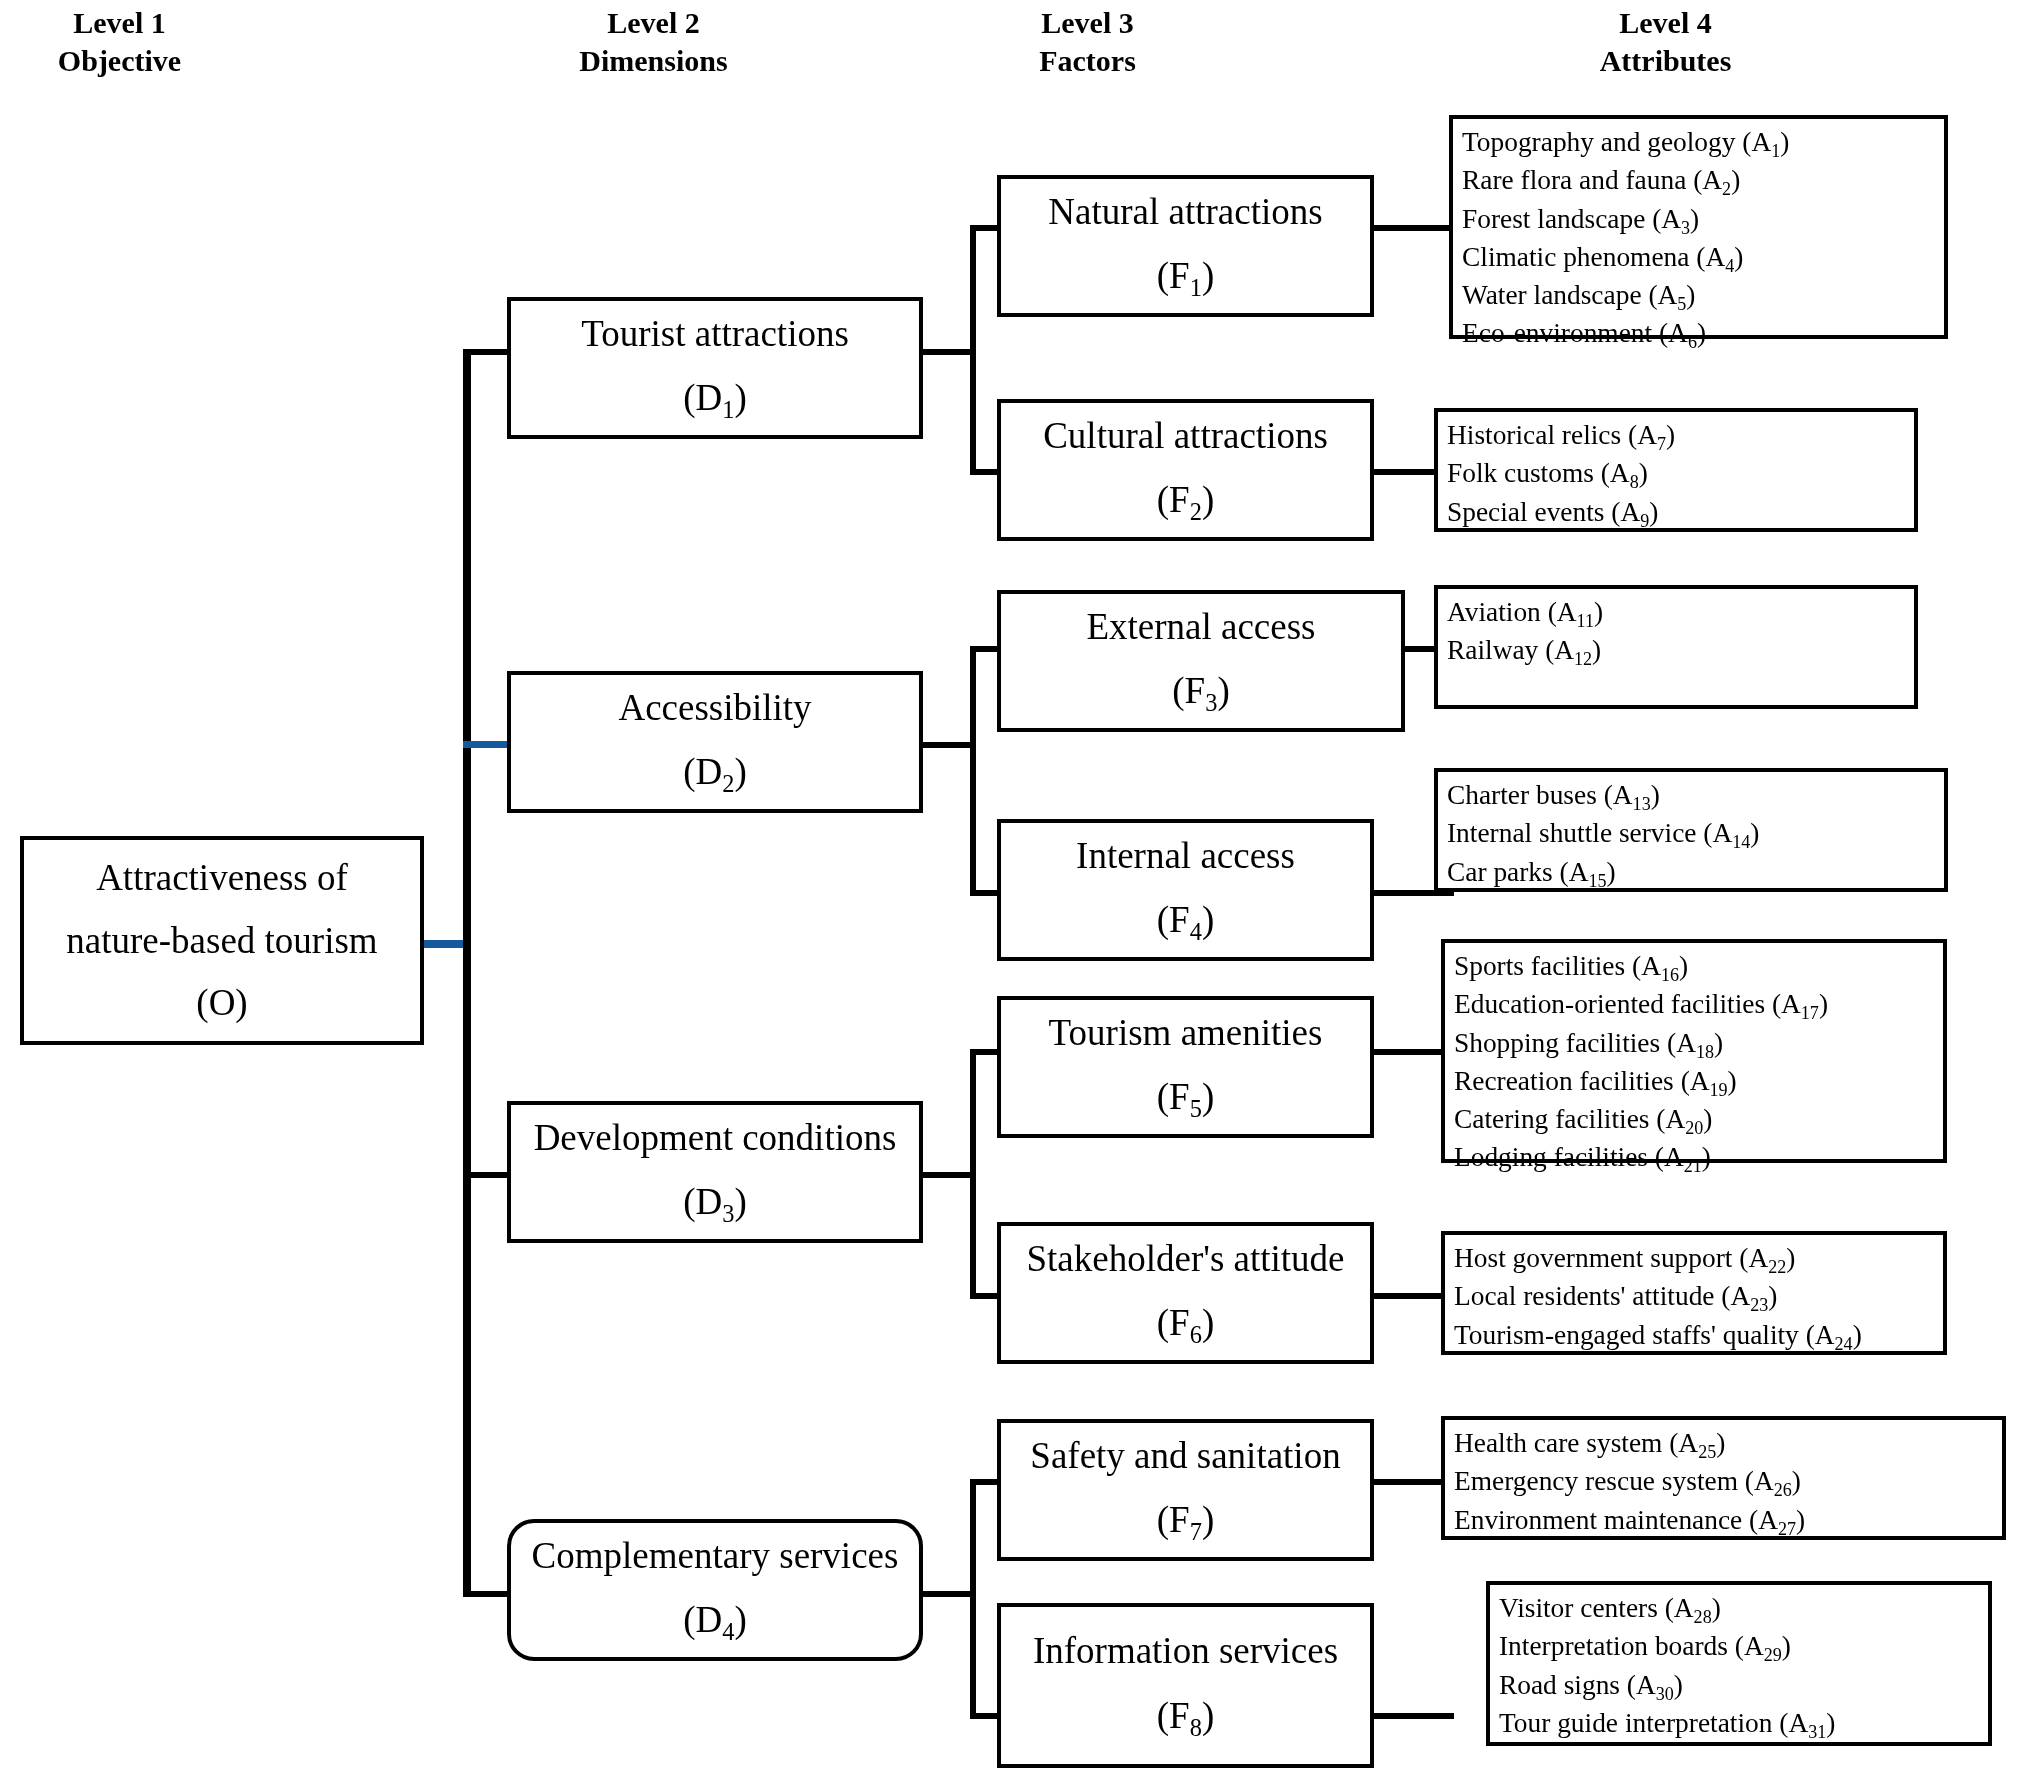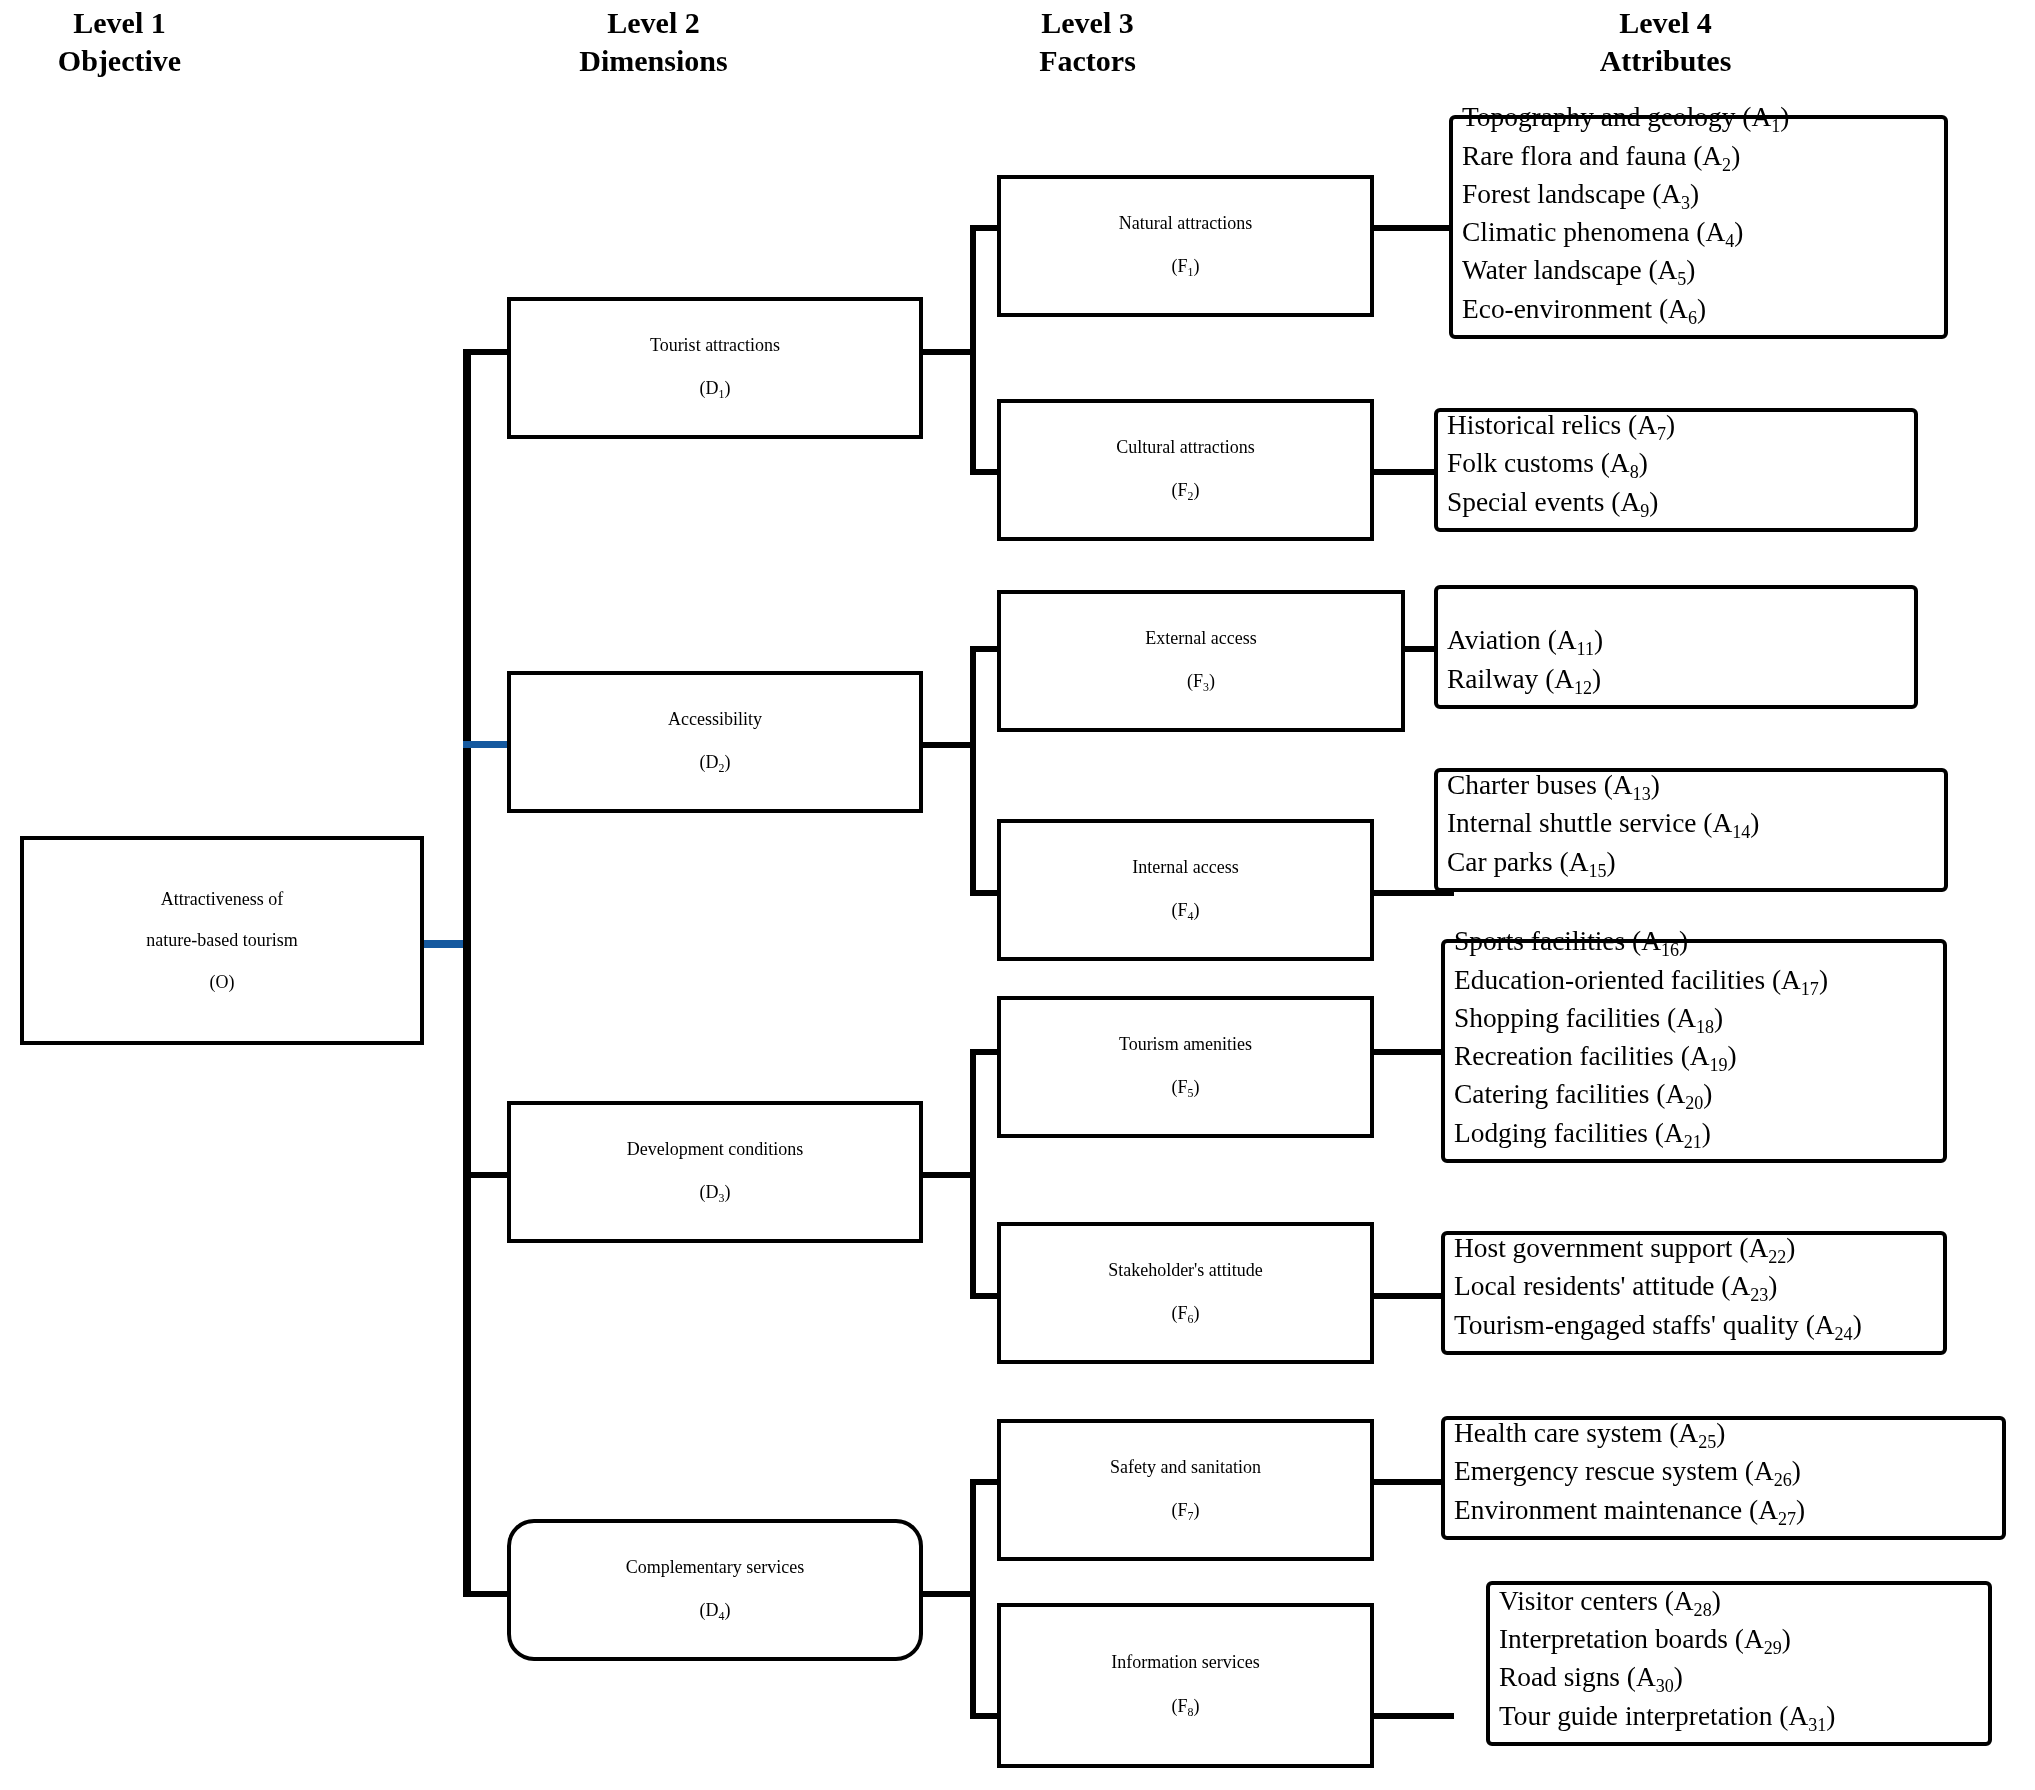--- a/index.html
+++ b/index.html
@@ -3,23 +3,23 @@
 <meta charset="utf-8">
 <style>
   html,body{margin:0;padding:0;background:#ffffff;}
   body{font-family:"Liberation Serif","DejaVu Serif",serif;}
   #stage{position:relative;width:2035px;height:1790px;background:#fff;overflow:hidden;}
 
   .hdr{position:absolute;text-align:center;font-weight:bold;font-size:30px;line-height:1.28;color:#000;}
 
   .box{position:absolute;box-sizing:border-box;border:4.5px solid #000;background:#fff;}
   .box.lvl2,.box.lvl3{display:flex;flex-direction:column;align-items:center;justify-content:center;text-align:center;}
-  .box .ln{font-size:18px;line-height:1.12;color:#000;white-space:nowrap;}
+  .box .ln{font-size:37px;line-height:1.12;color:#000;white-space:nowrap;}
   .box .ln.sub{margin-top:23px;}
-  .box.lvl4{padding:6px 0 5px 9px;display:flex;flex-direction:column;justify-content:flex-end;border-radius:6px;}
+  .box.lvl4{padding:6px 0 5px 9px;display:flex;flex-direction:column;justify-content:flex-start;}
   .box.lvl4 .ln{font-size:27.4px;line-height:1.30;text-align:left;white-space:nowrap;}
 
   sub{font-size:0.66em;vertical-align:-0.32em;}
 
   .ln-h{position:absolute;background:#000;height:5.5px;}
   .ln-v{position:absolute;background:#000;width:5.5px;}
   .ln-h.blue,.ln-v.blue{background:#15599F;}
 </style>
 </head>
 <body>

